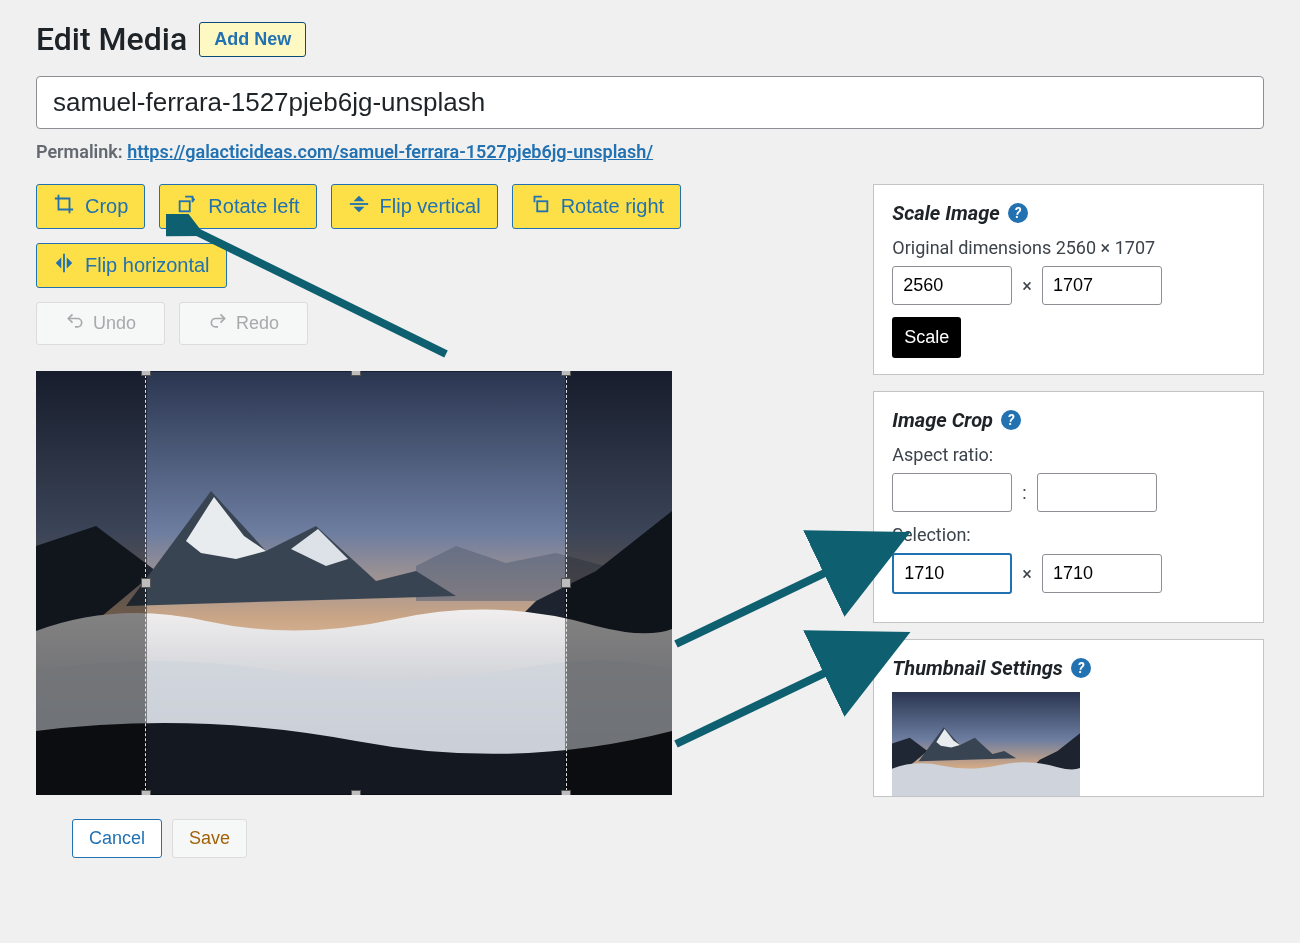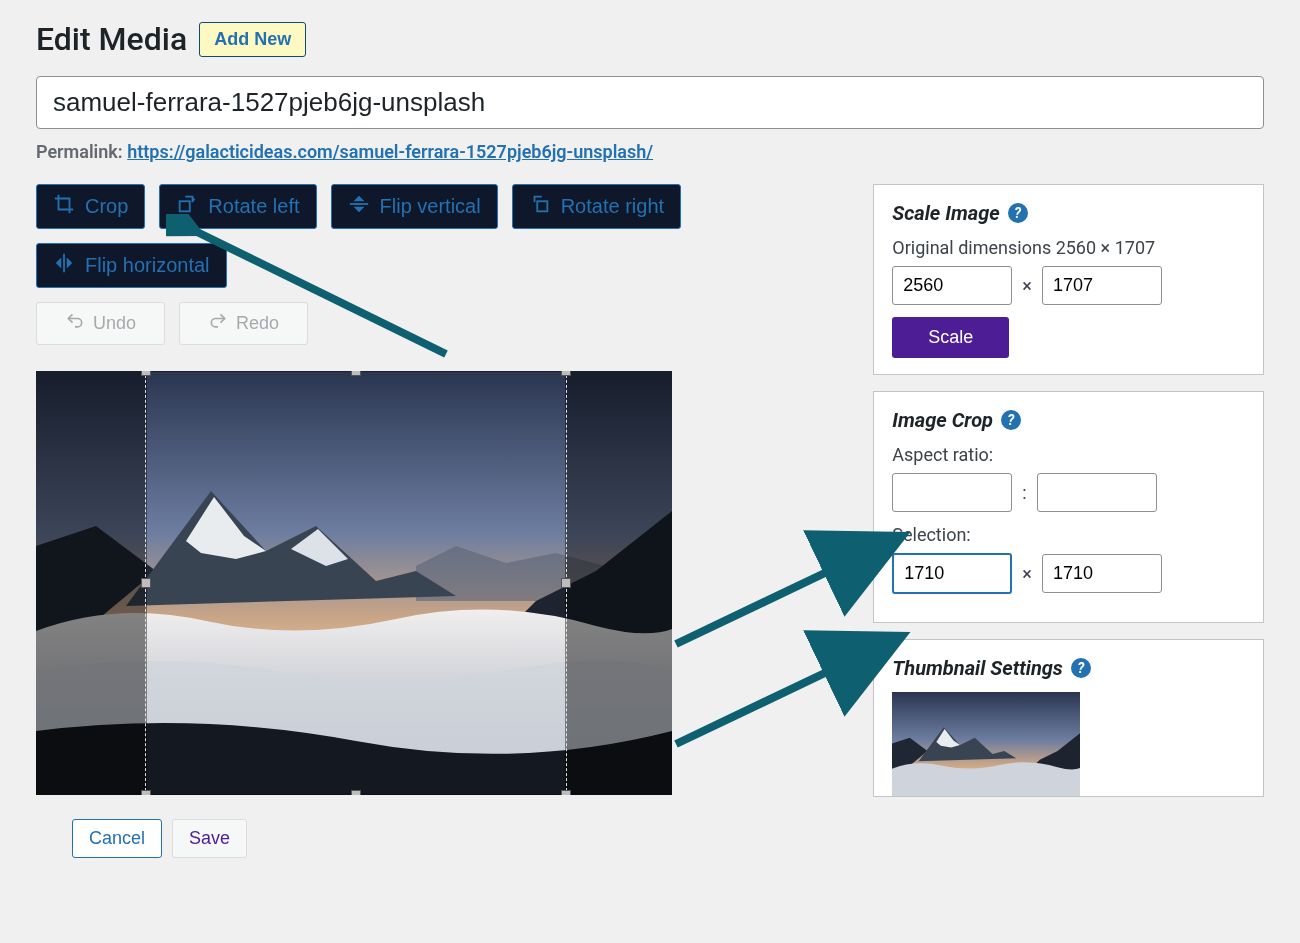--- a/index.html
+++ b/index.html
@@ -75,21 +75,21 @@
     flex-wrap: wrap;
     gap: 14px;
     margin-bottom: 14px;
   }
   .tool-btn {
     display: inline-flex;
     align-items: center;
     gap: 10px;
     border: 1px solid #2271b1;
     color: #2271b1;
-    background: #0f172a;
+    background: #fde047;
     padding: 8px 16px;
     font-size: 20px;
     border-radius: 3px;
     cursor: pointer;
   }
   .tool-btn svg { stroke: #2271b1; fill: none; stroke-width: 2; }
   .tool-btn .filled { fill: #2271b1; stroke: none; }
   .undo-redo {
     display: flex;
     gap: 14px;
@@ -156,21 +156,21 @@
     border: 1px solid #2271b1;
     color: #2271b1;
     background: #fff;
     padding: 8px 16px;
     font-size: 18px;
     border-radius: 3px;
     cursor: pointer;
   }
   .btn-disabled-grey {
     border: 1px solid #dcdcde;
-    color: #4c1d95;
+    color: #a16207;
     background: #f6f7f7;
     padding: 8px 16px;
     font-size: 18px;
     border-radius: 3px;
     cursor: not-allowed;
   }
 
   .panel {
     border: 1px solid #c3c4c7;
     background: #fff;
@@ -223,24 +223,24 @@
     background: #fff;
   }
   .dim-input.focus {
     border: 2px solid #2271b1;
   }
   .sep {
     font-size: 18px;
     color: #3c434a;
   }
   .primary-btn {
-    background: #4c1d95;
+    background: #000000;
     color: #fff;
     border: none;
-    padding: 10px 36px;
+    padding: 10px 12px;
     font-size: 18px;
     border-radius: 3px;
     cursor: pointer;
   }
   .thumb-preview {
     width: 188px;
     height: 104px;
     overflow: hidden;
   }
 

